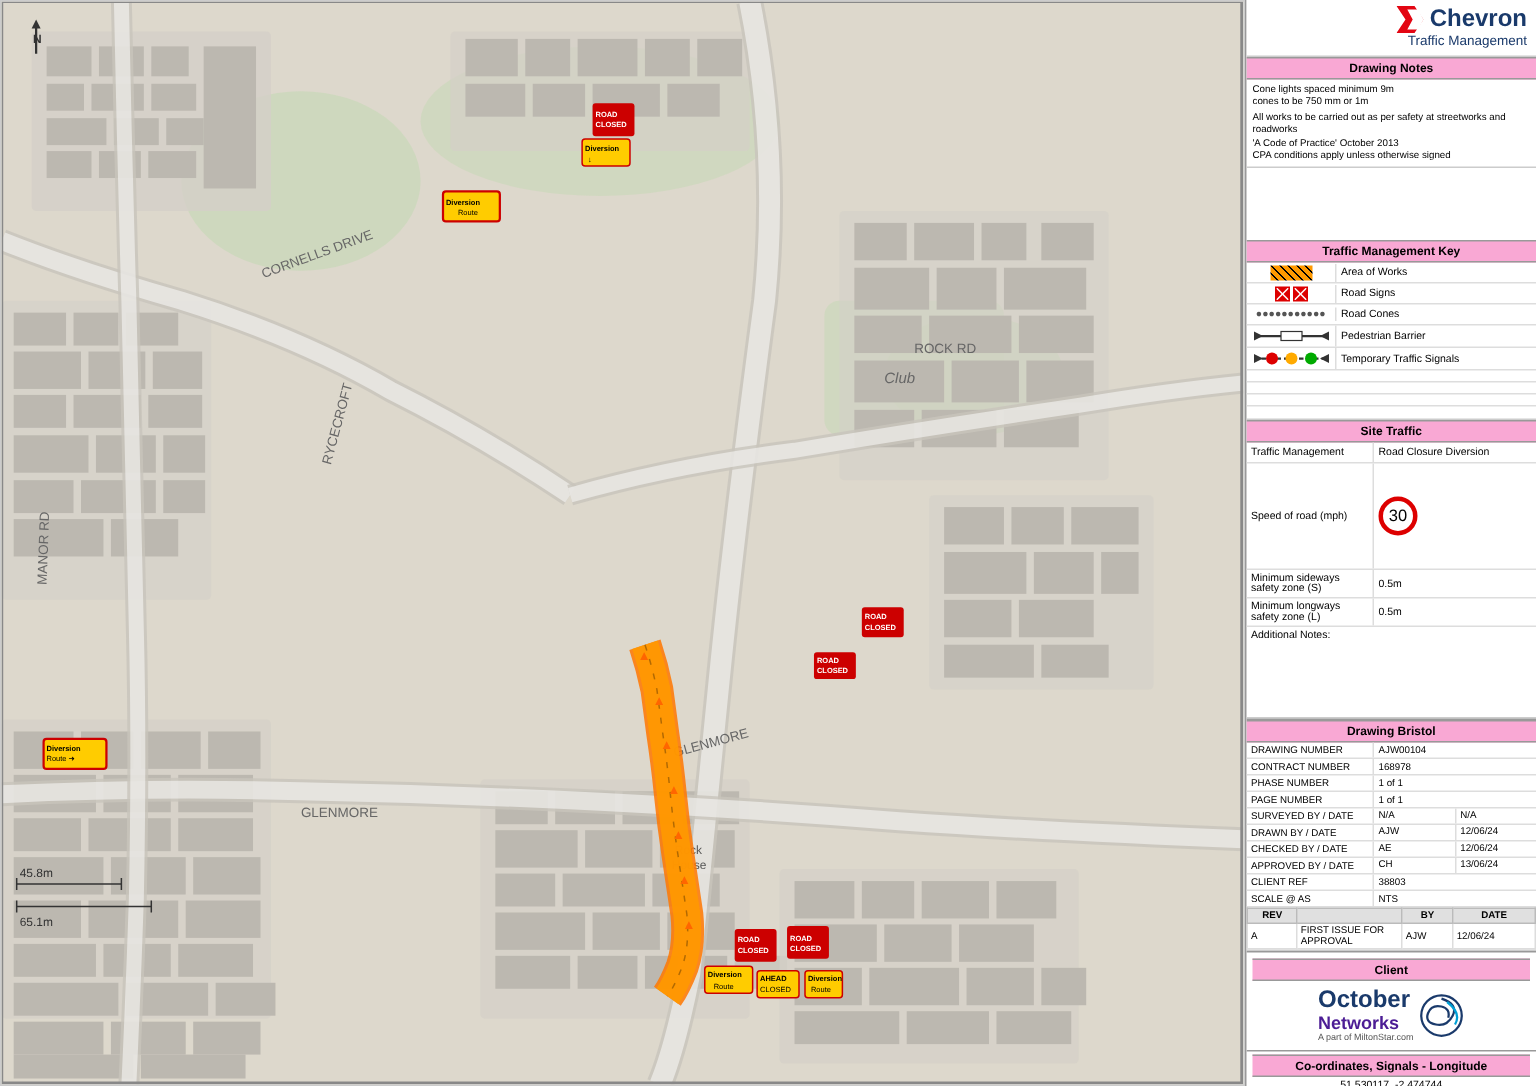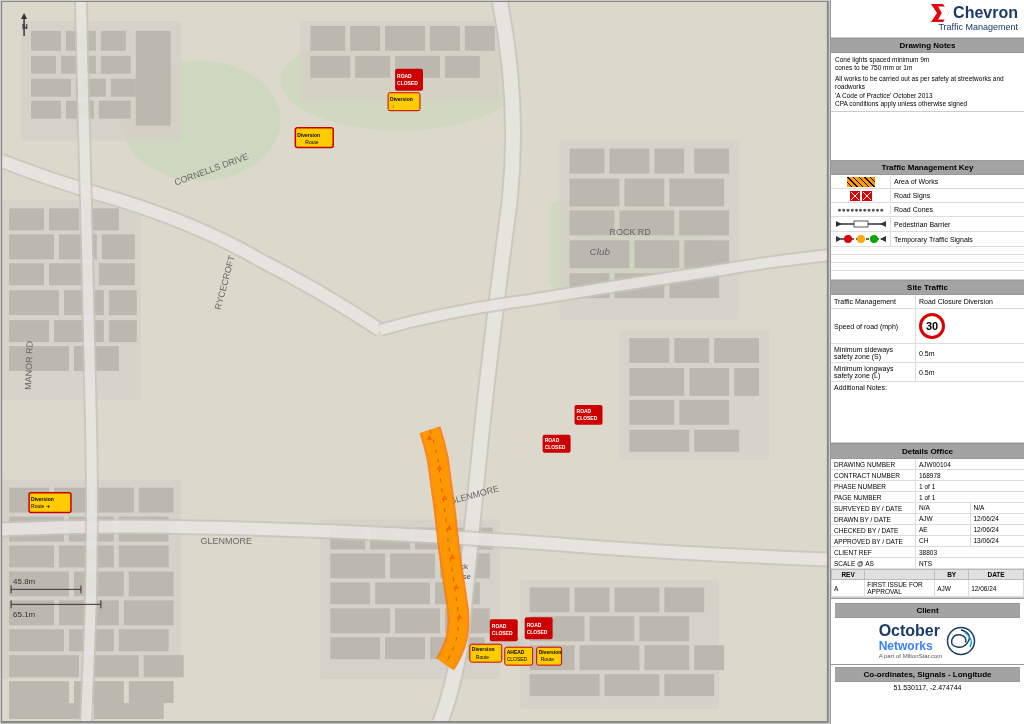--- a/index.html
+++ b/index.html
@@ -61,21 +61,21 @@
       height: 18px;
     }
     .chevron-logo .traffic-text {
       font-size: 9px;
       color: #1a3a6b;
       line-height: 1.2;
       text-align: right;
     }
 
     .section-title {
-      background: #a3a3a3;
+      background: #f9a8d4;
       text-align: center;
       font-weight: bold;
       font-size: 8px;
       padding: 2px 0;
       border-top: 1px solid #999;
       border-bottom: 1px solid #999;
     }
 
     .notes-section {
       padding: 3px 4px;
@@ -159,23 +159,23 @@
     }
     .speed-circle {
       width: 26px;
       height: 26px;
       border-radius: 50%;
       border: 3px solid #d00;
       display: flex;
       align-items: center;
       justify-content: center;
       font-size: 11px;
-      font-weight: bold;
+      font-weight: normal;
       color: #000;
-      margin: 2px auto;
+      margin: 20px auto;
     }
     .sd-center {
       justify-content: center;
     }
     .additional-notes {
       padding: 2px 3px;
       font-size: 7px;
       min-height: 60px;
     }
 
@@ -257,21 +257,21 @@
       line-height: 1.1;
     }
     .avonline-name {
       font-size: 16px;
       font-weight: bold;
       color: #1a3a6b;
     }
     .avonline-networks {
       font-size: 12px;
       font-weight: bold;
-      color: #3b82f6;
+      color: #4c1d95;
     }
     .avonline-sub {
       font-size: 6px;
       color: #555;
     }
     .avonline-swirl {
       width: 30px;
       height: 30px;
     }
 
@@ -655,21 +655,21 @@
       <div class="sd-value">0.5m</div>
     </div>
     <div class="sd-row">
       <div class="sd-label">Minimum longways safety zone (L)</div>
       <div class="sd-value">0.5m</div>
     </div>
     <div class="additional-notes">Additional Notes:</div>
   </div>
 
   <div class="drawing-office">
-    <div class="section-title">Details Office</div>
+    <div class="section-title">Drawing Bristol</div>
 
     <div class="do-row">
       <div class="do-label">DRAWING NUMBER</div>
       <div class="do-value">AJW00104</div>
     </div>
     <div class="do-row">
       <div class="do-label">CONTRACT NUMBER</div>
       <div class="do-value">168978</div>
     </div>
     <div class="do-row">

